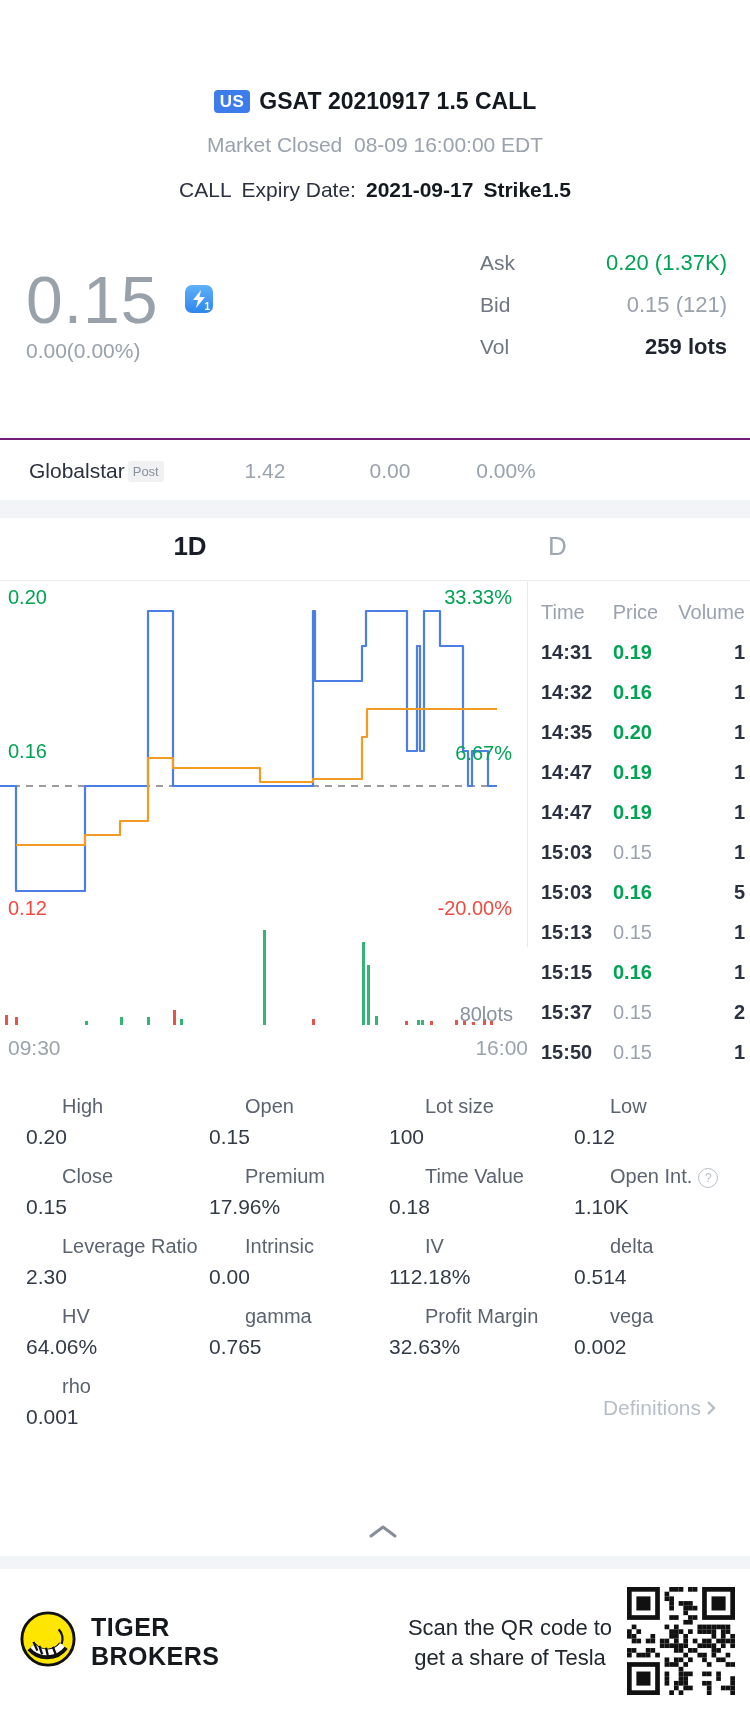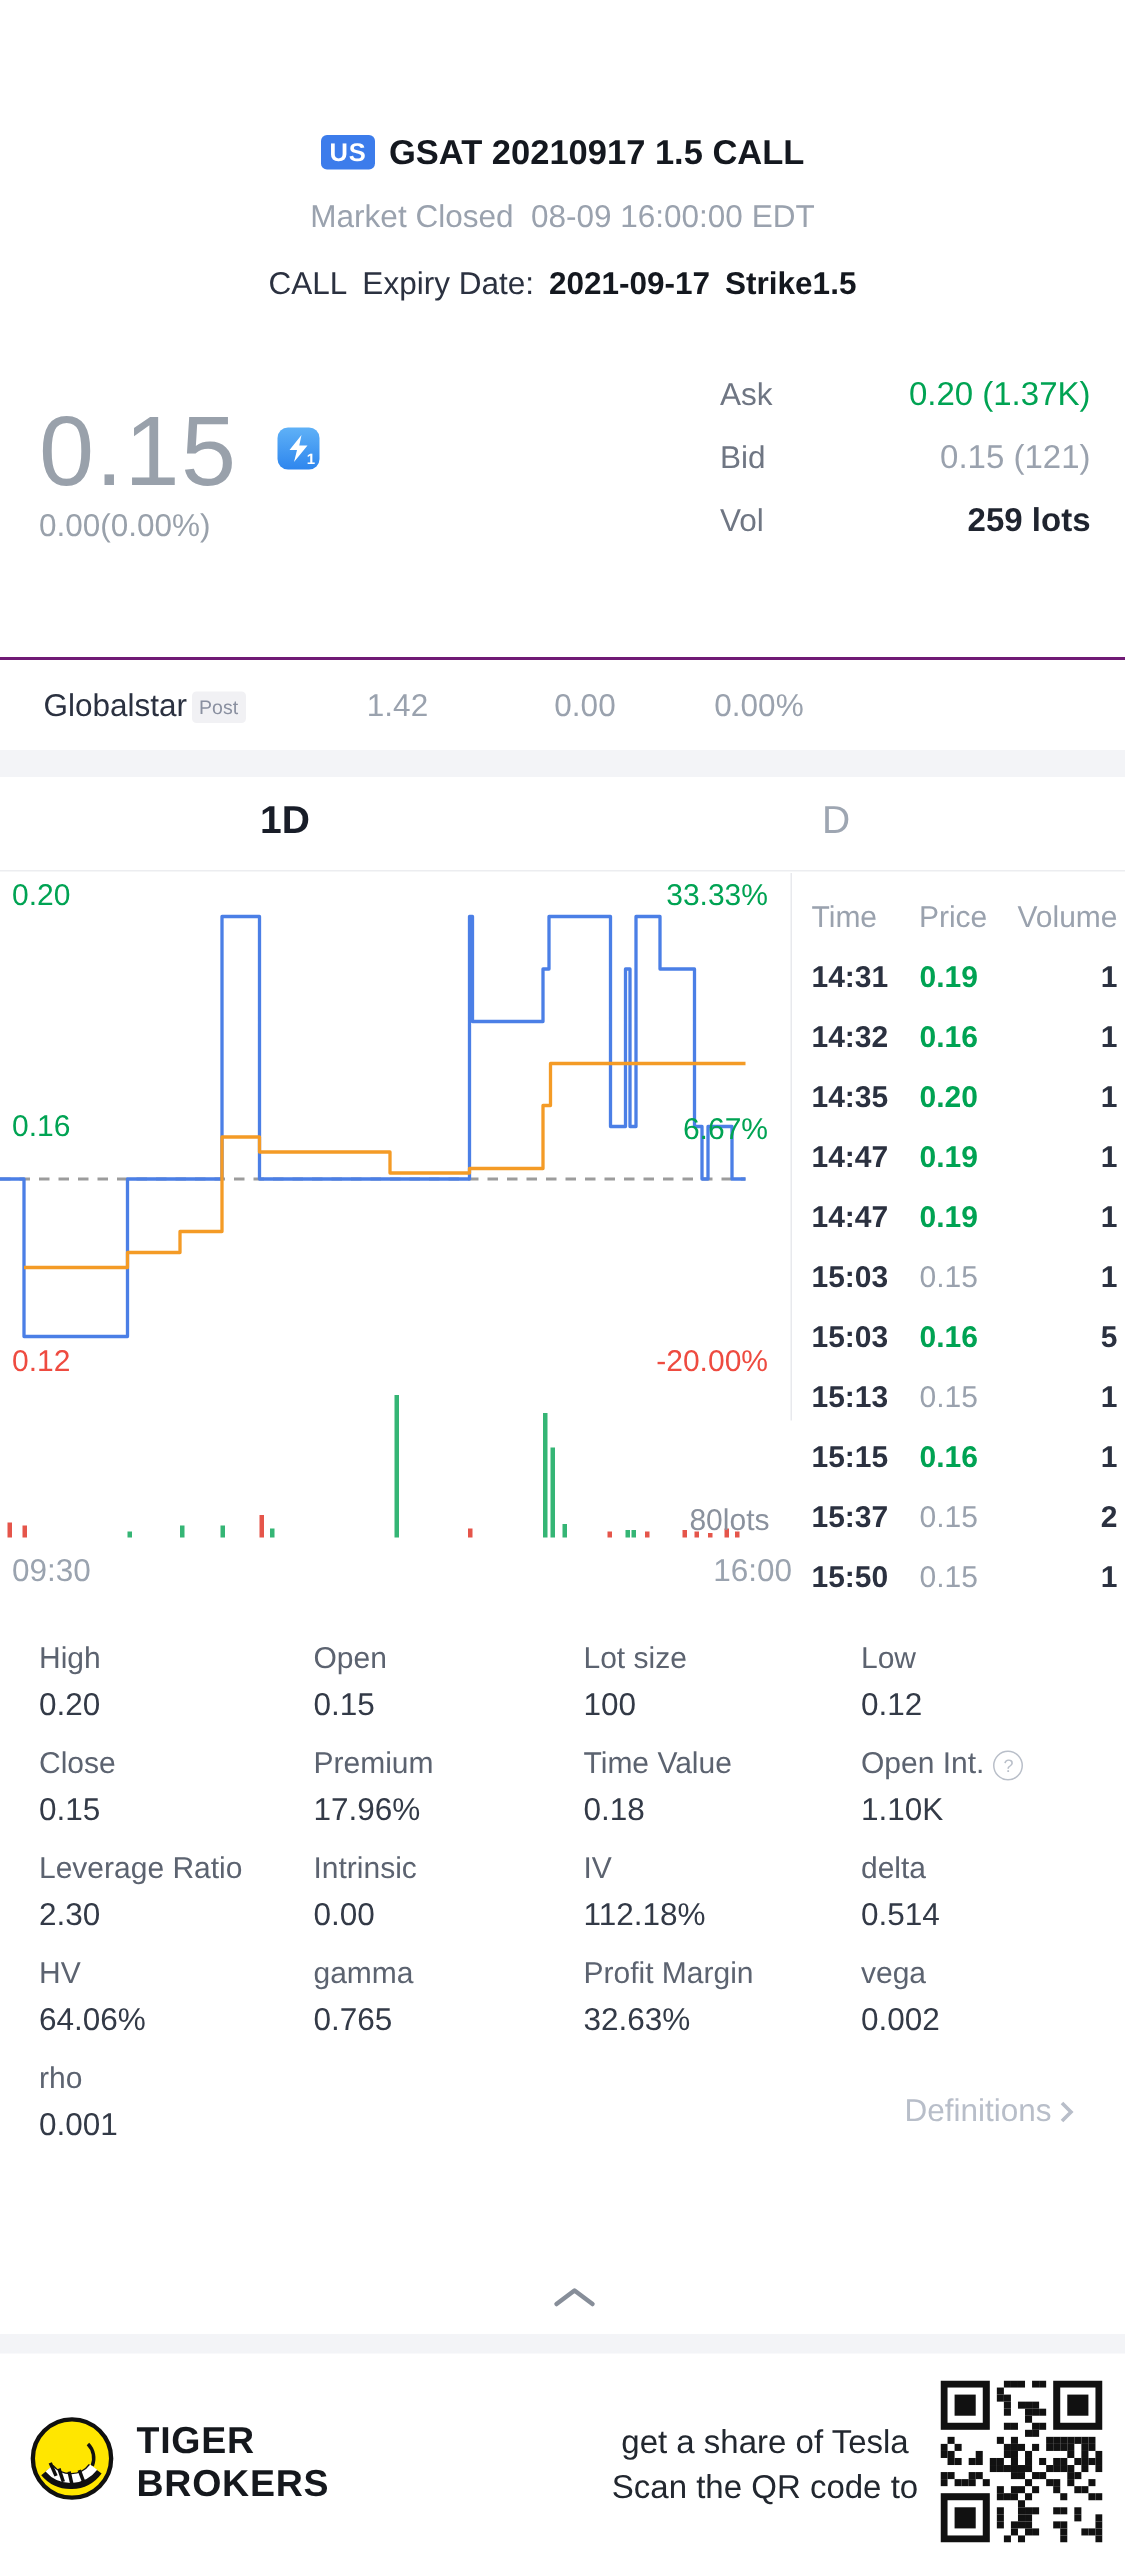--- a/index.html
+++ b/index.html
@@ -48,21 +48,21 @@
   .trades{top:592px;left:541px;width:204px;}
   .t-head{display:flex;font-size:20px;color:#9AA2AE;height:40px;align-items:center;}
   .t-row{display:flex;font-size:20px;height:40px;align-items:center;}
   .c-time{width:72px;font-weight:600;color:#2B3140;}
   .c-price{width:66px;font-weight:600;}
   .c-vol{flex:1;text-align:right;font-weight:600;color:#2B3140;}
   .p-up{color:#00A353;} .p-flat{color:#9AA2AE;font-weight:400;}
   
   .stats{top:1095px;left:26px;width:700px;display:grid;grid-template-columns:183px 180px 185px 152px;}
   .cell{height:70px;}
-  .cell .lab{font-size:20px;color:#5C6370;display:flex;align-items:center;gap:6px;}
+  .cell .lab{font-size:20px;color:#5C6370;display:flex;align-items:flex-end;gap:6px;margin-left:36px;}
   .cell .val{font-size:21px;color:#333A47;margin-top:7px;}
   .help{width:18px;height:18px;border:1px solid #B9BFC9;border-radius:50%;color:#B9BFC9;
         font-size:12px;display:inline-flex;align-items:center;justify-content:center;}
   .definitions{top:1396px;left:450px;width:267px;text-align:right;font-size:21px;color:#B8BEC9;
                display:flex;justify-content:flex-end;align-items:center;gap:4px;}
   .collapse{top:1516px;left:355px;width:56px;height:30px;display:flex;align-items:center;justify-content:center;}
   
   .brand{top:1613px;left:91px;font-size:25px;font-weight:700;color:#15181D;line-height:29px;letter-spacing:.5px;}
   .promo{top:1613px;left:398px;width:224px;text-align:center;font-size:22px;color:#22272F;line-height:30px;}
 </style>
@@ -356,22 +356,22 @@
   <line x1="21" y1="37" x2="24" y2="46" stroke="#101010" stroke-width="2.4"></line>
   <line x1="28" y1="39" x2="30" y2="48" stroke="#101010" stroke-width="2.4"></line>
   <line x1="35" y1="38" x2="38" y2="46" stroke="#101010" stroke-width="2.4"></line>
   <path d="M41 20 C45 24 46 30 44 35" fill="none" stroke="#101010" stroke-width="2.4"></path>
 </svg>
 <div class="abs brand">
   <div>TIGER</div>
   <div>BROKERS</div>
 </div>
 <div class="abs promo">
+  <div>Scan the QR code to</div>
   <div>get a share of Tesla</div>
-  <div>Scan the QR code to</div>
 </div>
 <svg id="qr-svg" class="abs" style="top:1587px;left:627px;" width="108" height="108" viewBox="0 0 108 108">
     <rect x="42.2608695652174" y="0" width="4.695652173913044" height="4.695652173913044" fill="#111"></rect>
     <rect x="46.95652173913044" y="0" width="4.695652173913044" height="4.695652173913044" fill="#111"></rect>
     <rect x="51.652173913043484" y="0" width="4.695652173913044" height="4.695652173913044" fill="#111"></rect>
     <rect x="61.04347826086957" y="0" width="4.695652173913044" height="4.695652173913044" fill="#111"></rect>
     <rect x="65.73913043478261" y="0" width="4.695652173913044" height="4.695652173913044" fill="#111"></rect>
     <rect x="37.56521739130435" y="4.695652173913044" width="4.695652173913044" height="4.695652173913044" fill="#111"></rect>
     <rect x="37.56521739130435" y="9.391304347826088" width="4.695652173913044" height="4.695652173913044" fill="#111"></rect>
     <rect x="42.2608695652174" y="9.391304347826088" width="4.695652173913044" height="4.695652173913044" fill="#111"></rect>

